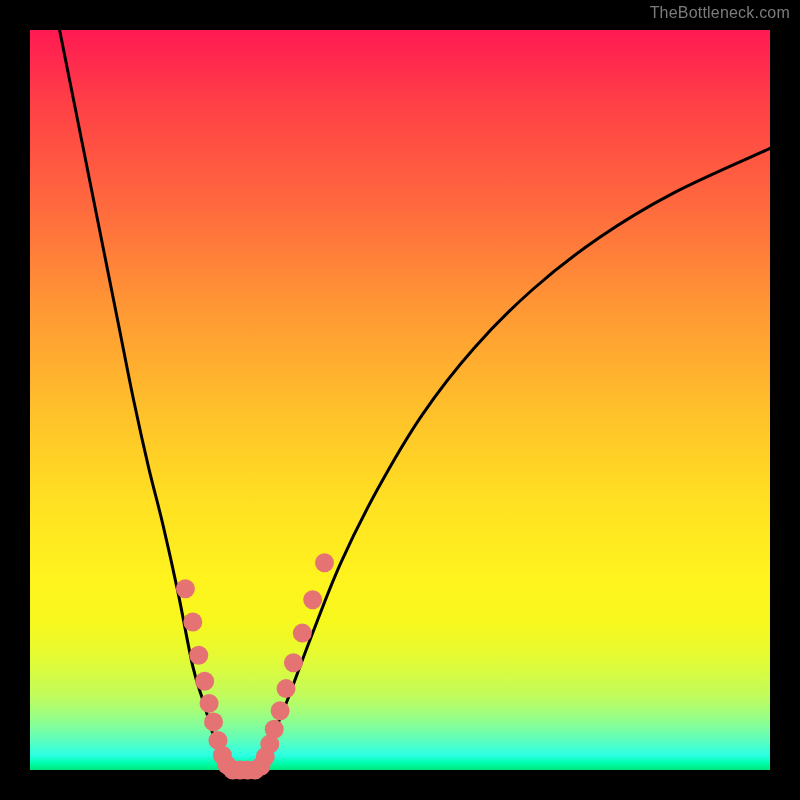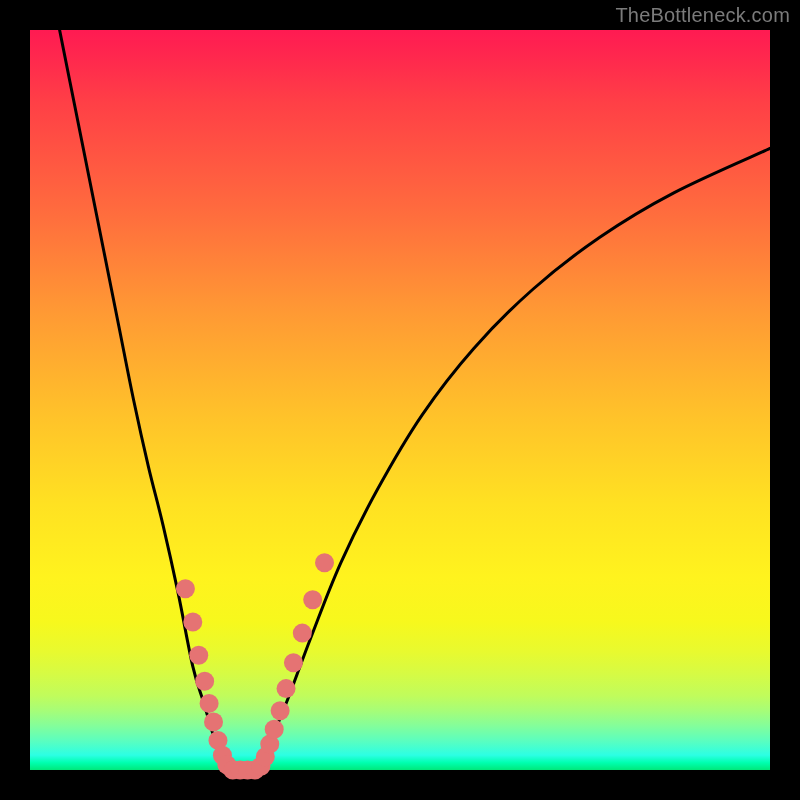--- a/index.html
+++ b/index.html
@@ -52,21 +52,21 @@
     top: 0;
     width: 740px;
     height: 740px;
     overflow: visible;
   }
   .watermark {
     position: absolute;
     top: 4px;
     right: 10px;
     color: #7b7b7b;
-    font-size: 20px;
+    font-size: 16px;
     letter-spacing: 0.2px;
     font-weight: 400;
   }
 </style>
 </head>
 <body>
 
 <div class="frame">
   <div class="plot">
     <svg class="curve" viewBox="0 0 740 740">

